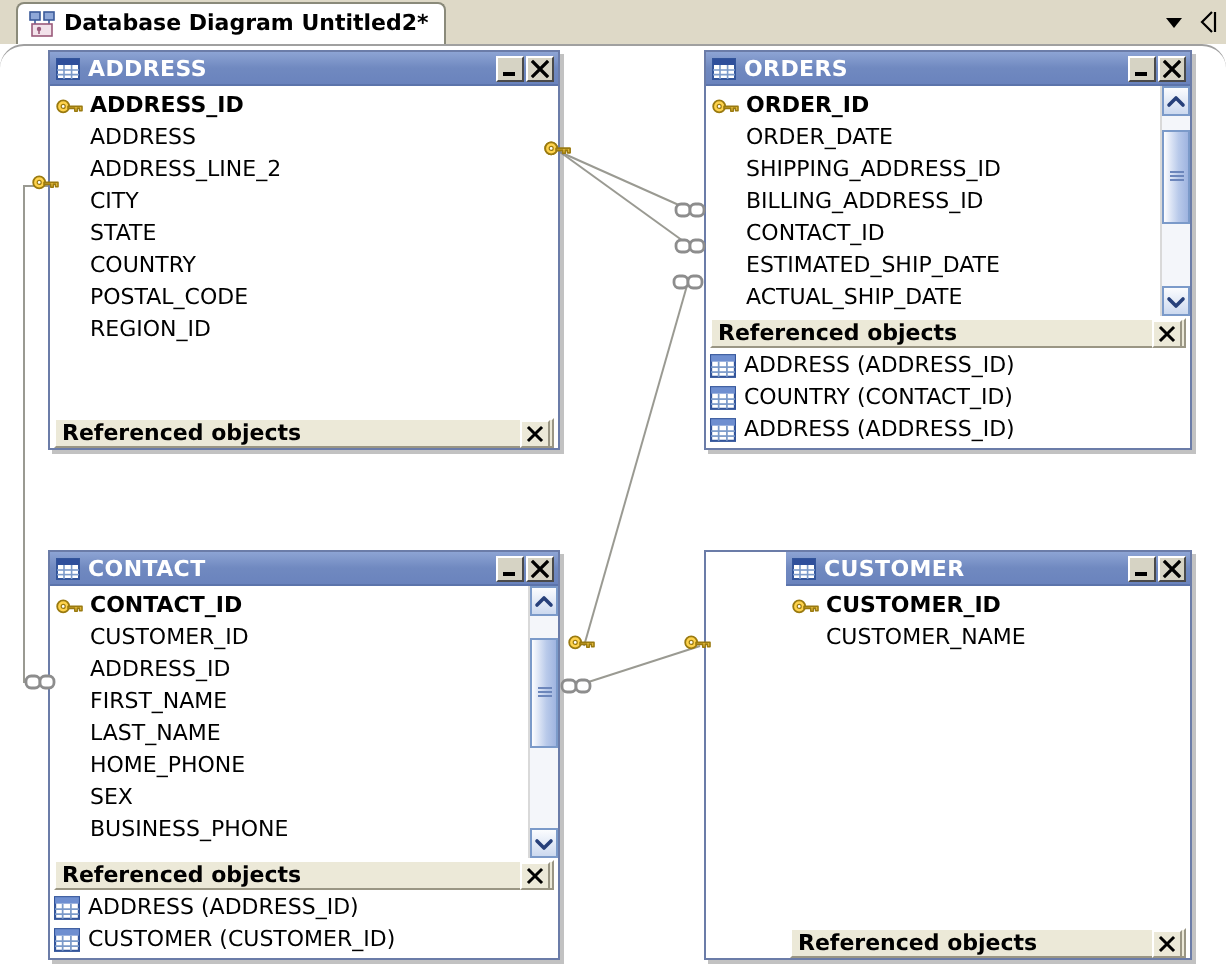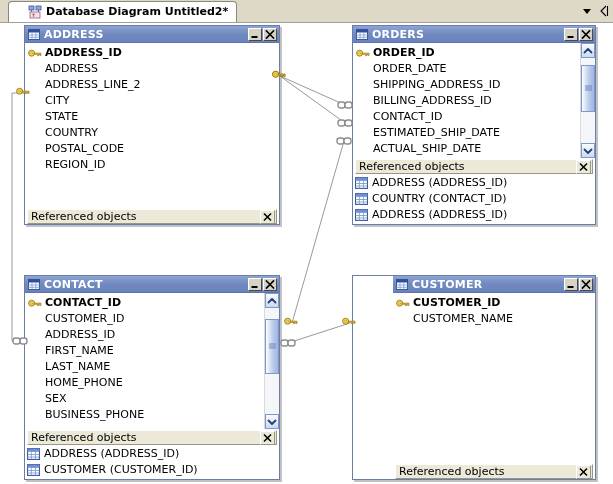--- a/index.html
+++ b/index.html
@@ -37,21 +37,21 @@
   #tab-active {
     position: absolute;
     left: 8px; top: 1px;
     height: 21px;
     background: #ffffff;
     border: 1px solid #8a8a7a;
     border-bottom: none;
     border-radius: 4px 4px 0 0;
     display: flex;
     align-items: center;
-    padding: 0 8px 0 19px;
+    padding: 0 8px 0 5px;
     box-sizing: border-box;
   }
   .tab-icon {
     width: 14px; height: 14px;
     margin-right: 4px;
     flex: 0 0 auto;
     display: block;
   }
   #tab-label {
     font-size: 11px;
@@ -75,20 +75,21 @@
 
   
   #canvas {
     position: absolute;
     left: 0; top: 22px;
     width: 613px; height: 462px;
     background: #ffffff;
     border-top: 1px solid #a0a0a0;
     box-sizing: border-box;
     overflow: hidden;
+    border-radius: 12px;
   }
   #links-layer {
     position: absolute;
     left: 0; top: 0;
     width: 613px; height: 462px;
     pointer-events: none;
   }
 
   
   .tablewin {
@@ -212,20 +213,21 @@
   .tw-refbar {
     flex: 0 0 auto;
     height: 15px;
     margin: 1px 2px 0 2px;
     background: #ece9d8;
     border: 1px solid;
     border-color: #ffffff #9a9684 #9a9684 #ffffff;
     display: flex;
     padding: 0 1px 0 3px;
     box-sizing: border-box;
+    font-weight: bold;
   }
   .tw-refbar-label {
     flex: 1 1 auto;
     font-size: 11px;
     color: #000;
     white-space: nowrap;
     line-height: 13px;
   }
   .tw-refbar-close {
     width: 13px; height: 12px;

